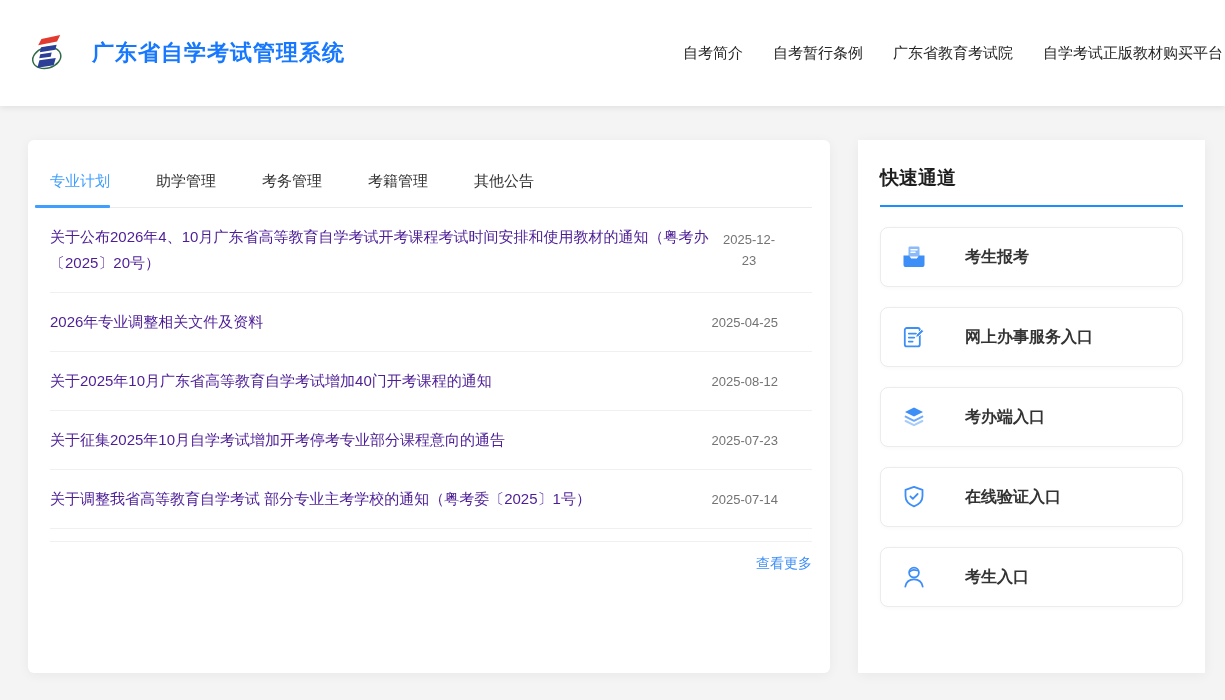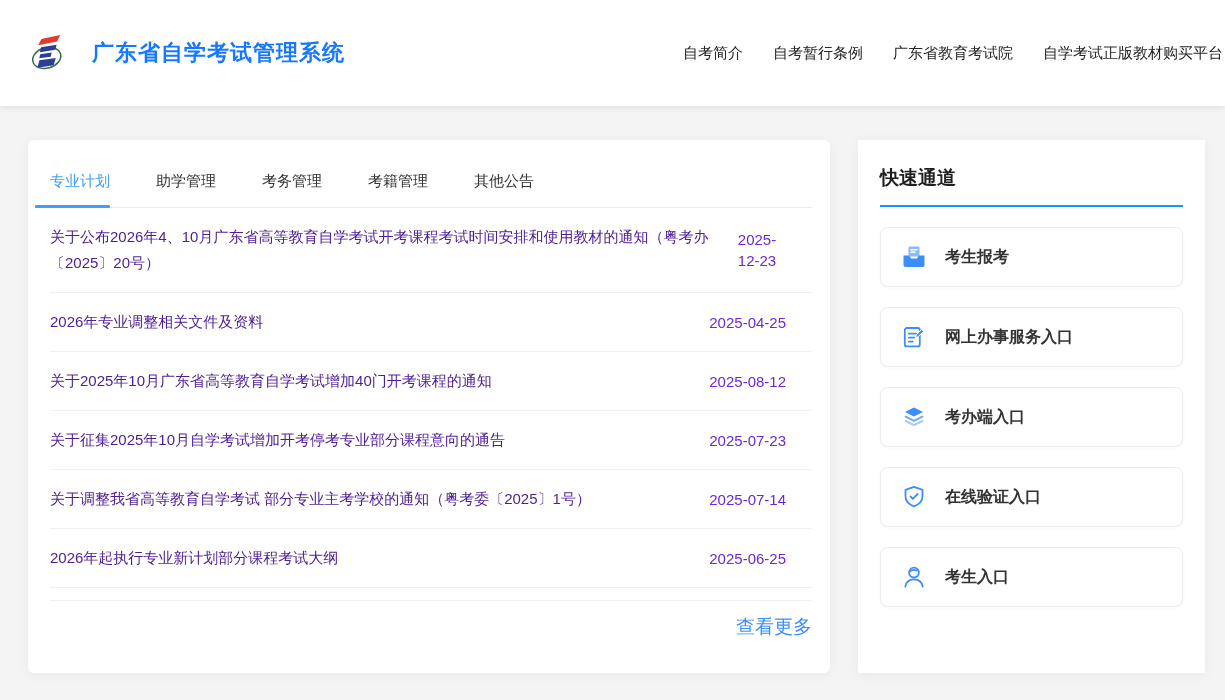--- a/index.html
+++ b/index.html
@@ -60,51 +60,52 @@
     padding:16px 0;
     cursor:pointer;
   }
   .notice-title {
     flex:1 1 auto;
     font-size:15px; color:#4c1d95; line-height:26px;
     padding-right:10px;
   }
   .notice-date {
     flex:0 0 auto;
-    font-size:15px; color:#6d28d9; line-height:21px;
+    font-size:13px; color:#737373; line-height:21px;
     text-align:right; white-space:nowrap;
-    margin-right:26px;
+    margin-right:34px;
   }
   .notice-date.wrap {
     width:58px; white-space:normal; text-align:center;
   }
   .notice-row.empty { padding:6px 0; cursor:default; }
   .more-row {
     display:flex; justify-content:flex-end;
     padding:13px 0;
   }
   .view-more {
-    font-size:19px; color:#3e8ef7; text-decoration:none; cursor:pointer;
+    font-size:14px; color:#3e8ef7; text-decoration:none; cursor:pointer;
   }
   
   .quick-card {
     position:absolute; left:858px; top:140px; width:347px; height:533px;
     background:#fff; border-radius:0;
     box-shadow:0 2px 12px rgba(0,0,0,.05);
     padding:25px 22px;
   }
   .quick-title { font-size:19px; font-weight:bold; color:#1f1f1f; }
   .quick-underline { height:2px; background:#1890ff; margin-top:14px; }
   .quick-item {
     height:60px; margin-top:20px;
     border:1px solid #ececec; border-radius:8px;
     box-shadow:0 1px 4px rgba(0,0,0,.03);
     display:flex; align-items:center;
     padding:15px 20px; cursor:pointer;
     background:#fff;
+    gap:20px;
   }
   .quick-item:first-of-type { margin-top:24px; }
   .quick-icon { width:26px; height:26px; flex:0 0 auto; display:flex; }
   .quick-label {
     margin-left:18px;
     font-size:16px; font-weight:bold; color:#333;
     white-space:nowrap;
   }
 </style>
 </head>
@@ -154,24 +155,20 @@
       <span class="notice-date">2025-08-12</span>
     </li>
     <li class="notice-row">
       <span class="notice-title">关于征集2025年10月自学考试增加开考停考专业部分课程意向的通告</span>
       <span class="notice-date">2025-07-23</span>
     </li>
     <li class="notice-row">
       <span class="notice-title">关于调整我省高等教育自学考试 部分专业主考学校的通知（粤考委〔2025〕1号）</span>
       <span class="notice-date">2025-07-14</span>
     </li>
-    <li class="notice-row">
-      <span class="notice-title">2026年起执行专业新计划部分课程考试大纲</span>
-      <span class="notice-date">2025-06-25</span>
-    </li>
     <li class="notice-row empty"></li>
   </ul>
 
   <div class="more-row">
     <a class="view-more">查看更多</a>
   </div>
 </section>
 
 <aside class="quick-card">
   <h2 class="quick-title">快速通道</h2>

